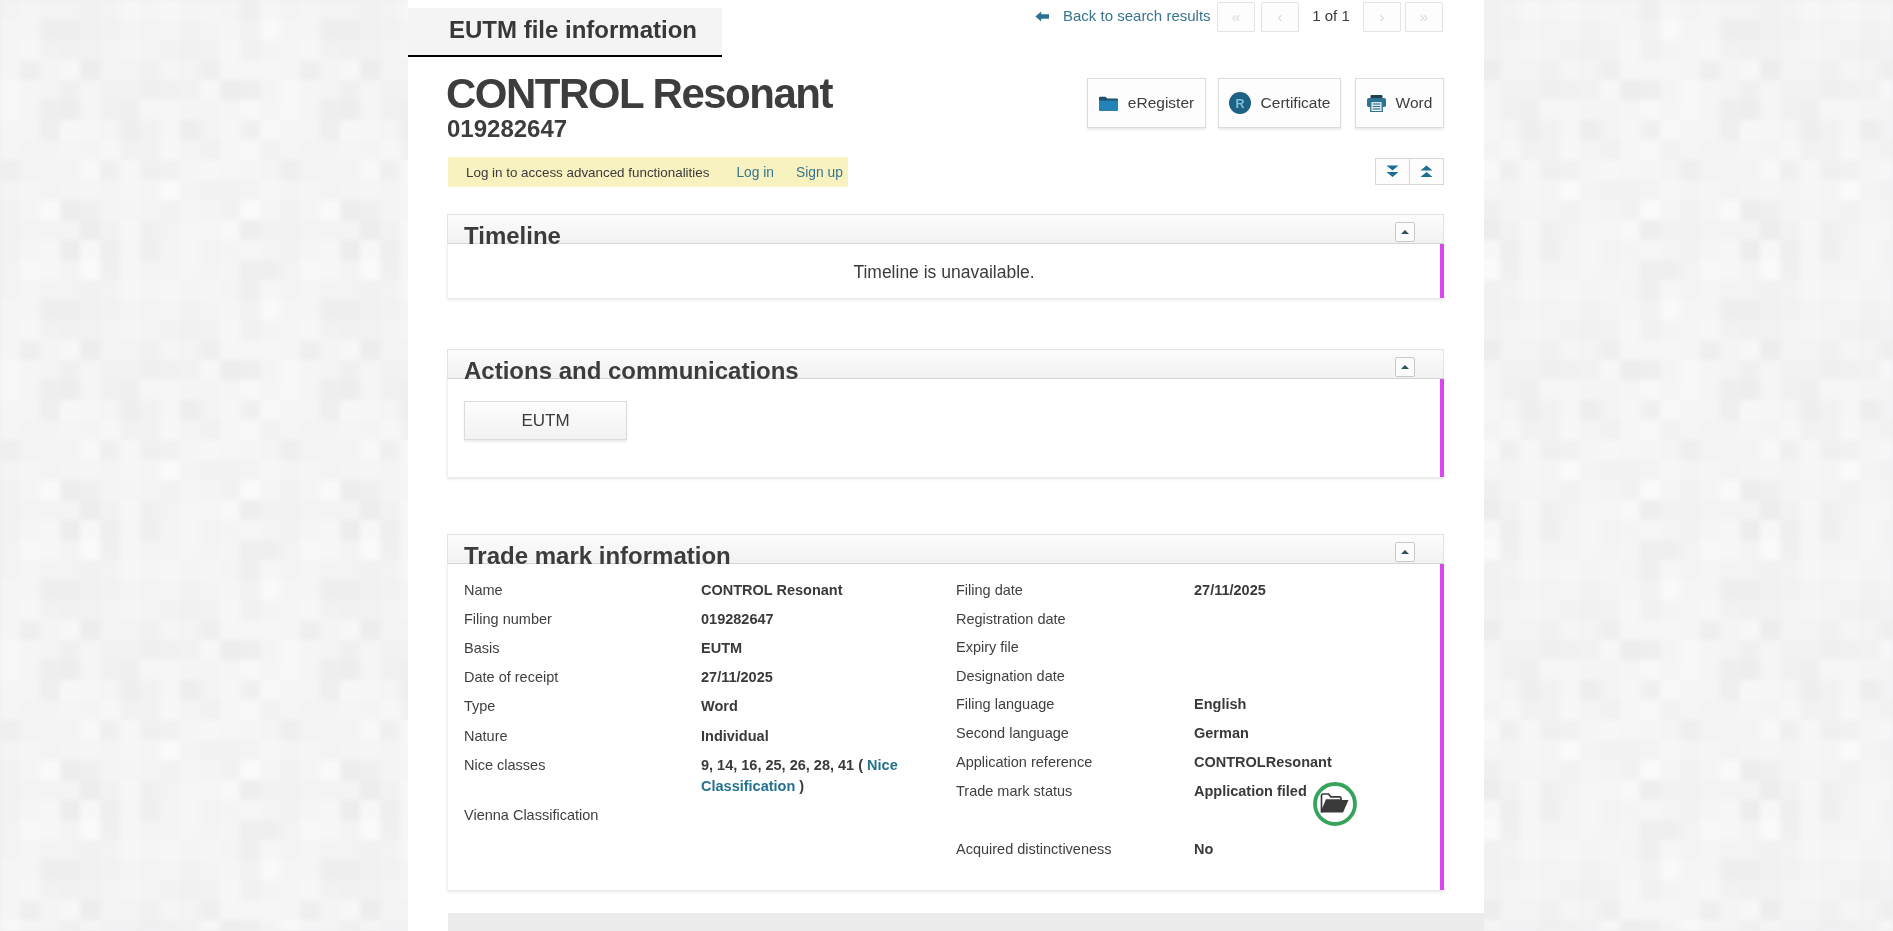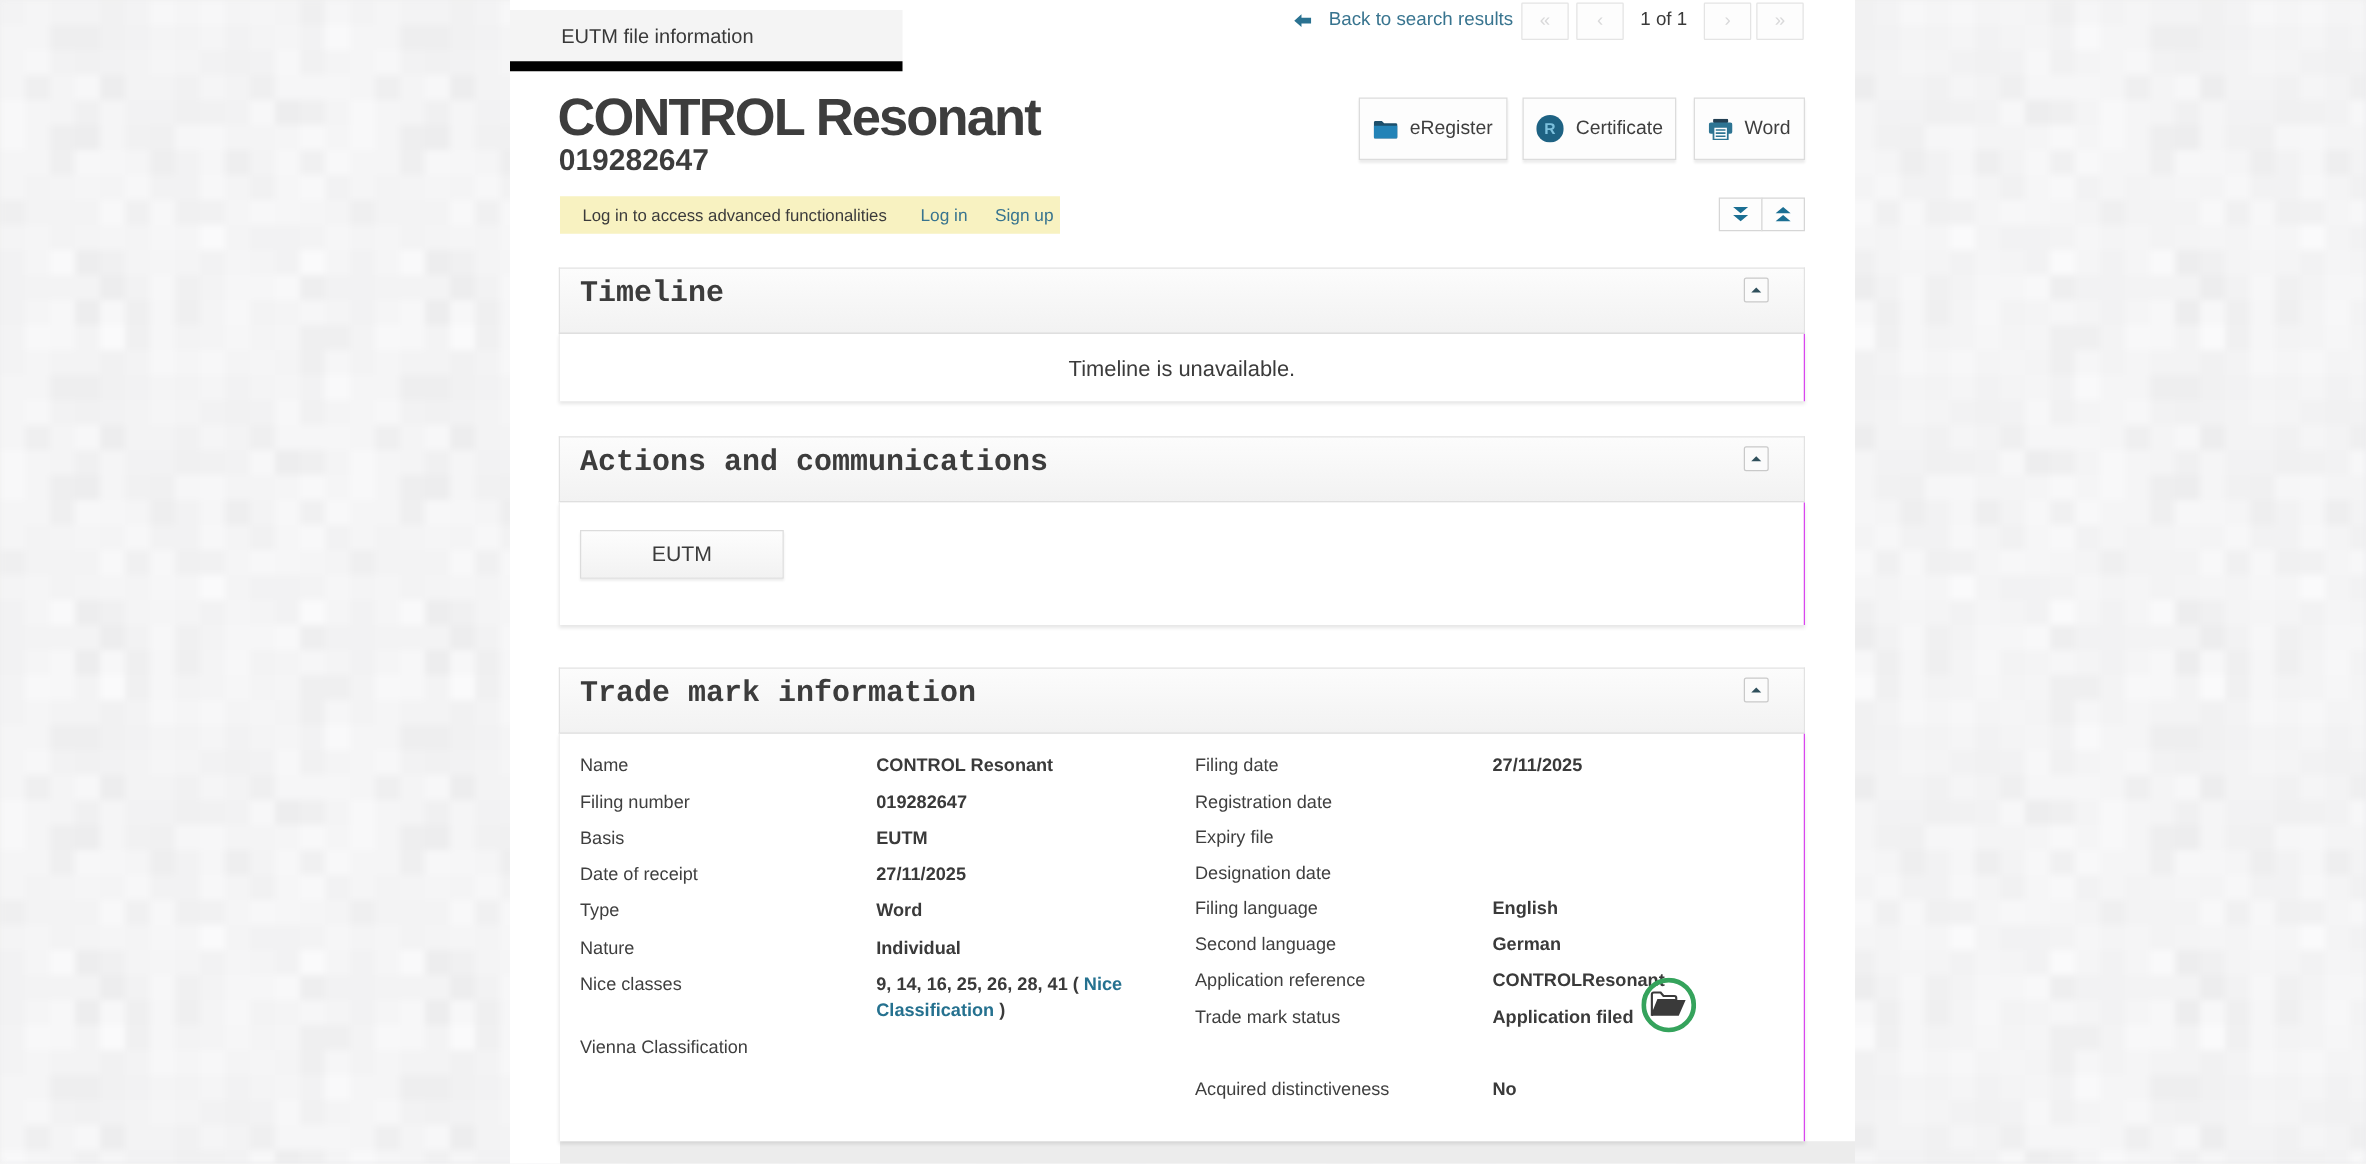--- a/index.html
+++ b/index.html
@@ -1,48 +1,48 @@
 <!DOCTYPE html>
 <html><head>
 <meta charset="utf-8">
 <style>
   * { margin:0; padding:0; box-sizing:border-box; }
   html,body { width:1893px; height:931px; overflow:hidden; }
   body { font-family:"Liberation Sans", sans-serif; background:#efeff0; position:relative; }
   #bg { position:absolute; left:0; top:0; width:1893px; height:931px; }
   #page { position:absolute; left:408px; top:0; width:1076px; height:931px; background:#ffffff; }
   #tab { position:absolute; left:408px; top:8px; width:314px; height:49px; background:#f4f4f4;
-         border-bottom:8px solid #000000; color:#383838; font-size:16px; font-weight:normal;
+         border-bottom:2px solid #000000; color:#383838; font-size:24px; font-weight:bold;
          line-height:43px; padding-left:41px; letter-spacing:0px; }
   .link { color:#38748f; text-decoration:none; }
   #backlink { position:absolute; left:1063px; top:7px; font-size:15px; white-space:nowrap; }
   #backarrow { position:absolute; left:1035px; top:11px; width:14px; height:11px; }
   .pgbtn { position:absolute; top:2px; height:30px; background:#fdfdfd; border:1px solid #e4e4e4;
            color:#d9d9da; text-align:center; font-size:15px; line-height:27px; border-radius:1px;}
   #pgtext { position:absolute; left:1305px; top:7px; width:52px; text-align:center; font-size:15px; color:#3a3a3a; }
   #title { position:absolute; left:446px; top:70px; font-size:42px; font-weight:bold; color:#3d3d3d; letter-spacing:-1.5px; }
   #titlenum { position:absolute; left:447px; top:115px; font-size:24px; font-weight:bold; color:#3d3d3d; }
   .abtn { position:absolute; top:78px; height:50px; background:#fdfdfd; border:1px solid #dcdcdc;
           box-shadow:0 2px 2px rgba(0,0,0,0.08); color:#3e3e3e; font-size:15.5px;
           display:flex; align-items:center; justify-content:center; gap:10px; }
   #yellowbar { position:absolute; left:448px; top:157px; width:400px; height:30px; background:#f8f2c1;
                display:flex; align-items:center; font-size:13.4px; color:#3b3b3b; white-space:nowrap; }
   #yellowbar a { margin-left:22px; font-size:13.8px; }
   .expbtn { position:absolute; top:158px; width:35px; height:27px; background:#fdfdfd; border:1px solid #d6d6d6;
             display:flex; align-items:center; justify-content:center; }
   .section { position:absolute; left:447px; width:997px; }
-  .sechead { position:relative; height:53px; background:linear-gradient(#fcfcfc,#f2f2f2);
-             border:1px solid #e2e2e2; border-bottom:1px solid #d5d5d5;font-family:Liberation Mono, monospace; }
+  .sechead { position:relative; height:30px; background:linear-gradient(#fcfcfc,#f2f2f2);
+             border:1px solid #e2e2e2; border-bottom:1px solid #d5d5d5; }
   .sechead h2 { position:absolute; left:16px; top:7px; font-size:24px; color:#3c3c3c; font-weight:bold; }
   .collbtn { position:absolute; right:28px; top:7px; width:20px; height:20px; background:#fbfbfb;
              border:1px solid #c9c9c9; border-radius:2px; }
   .collbtn:after { content:""; position:absolute; left:5px; top:7px; width:0; height:0;
                    border-left:4px solid transparent; border-right:4px solid transparent;
                    border-bottom:4px solid #30505c; }
-  .secbody { background:#ffffff; border-left:1px solid #f0f0f0; border-right:1px solid #d946ef;
+  .secbody { background:#ffffff; border-left:1px solid #f0f0f0; border-right:4px solid #d946ef;
              box-shadow:0 2px 3px rgba(0,0,0,0.10); }
   #tmlbody { height:54px; text-align:center; font-size:17.5px; color:#3b3b3b; line-height:56px; }
   #actbody { height:98px; position:relative; }
   #eutmtab { position:absolute; left:16px; top:22px; width:163px; height:39px;
              background:linear-gradient(#fdfdfd,#f2f2f2); border:1px solid #dcdcdc;
              box-shadow:0 2px 2px rgba(0,0,0,0.08);
              text-align:center; line-height:37px; font-size:17px; color:#3b3b3b; }
   #tmibody { height:326px; position:relative; font-size:14.5px;text-decoration:underline; }
   .row { position:absolute; height:21px; line-height:21px; white-space:nowrap; }
   .lab { color:#3f3f3f; }

